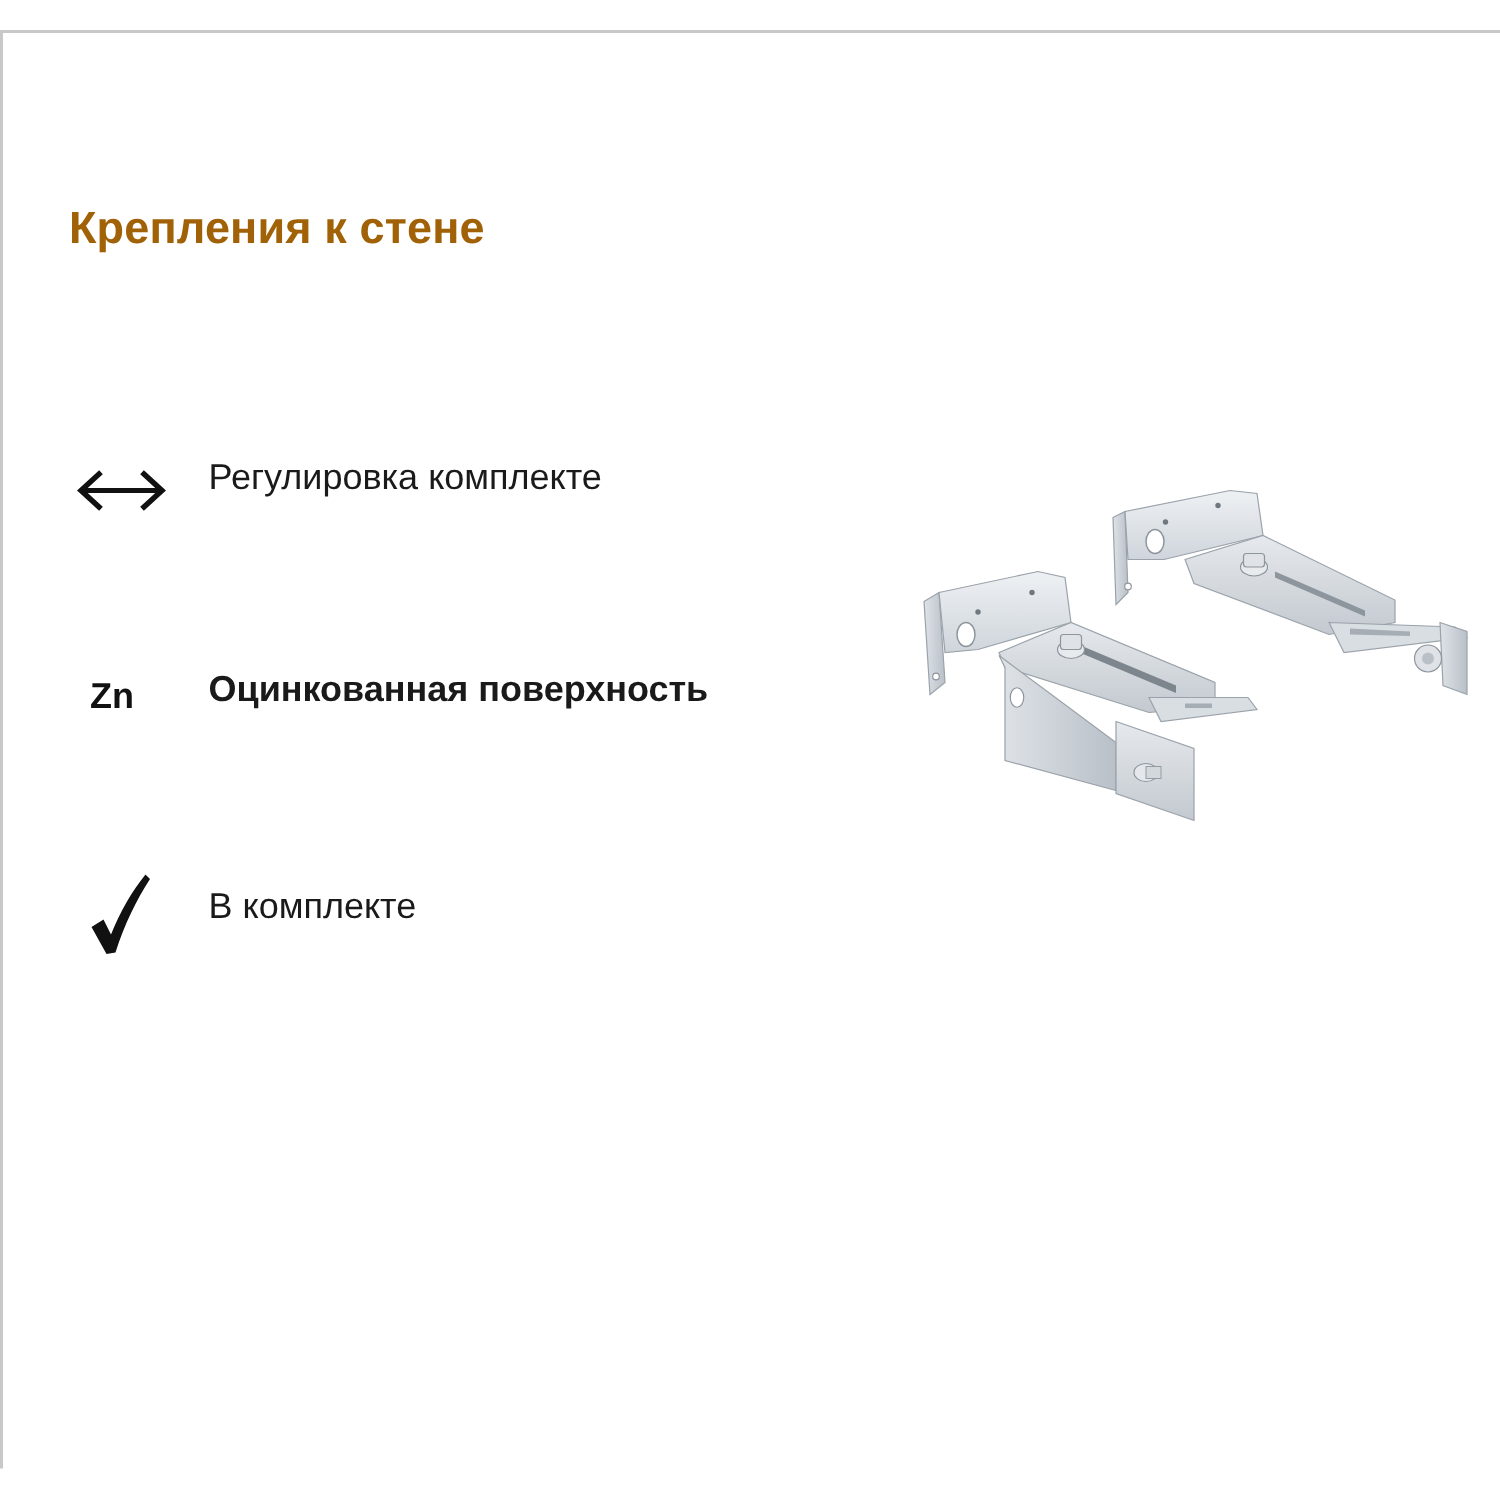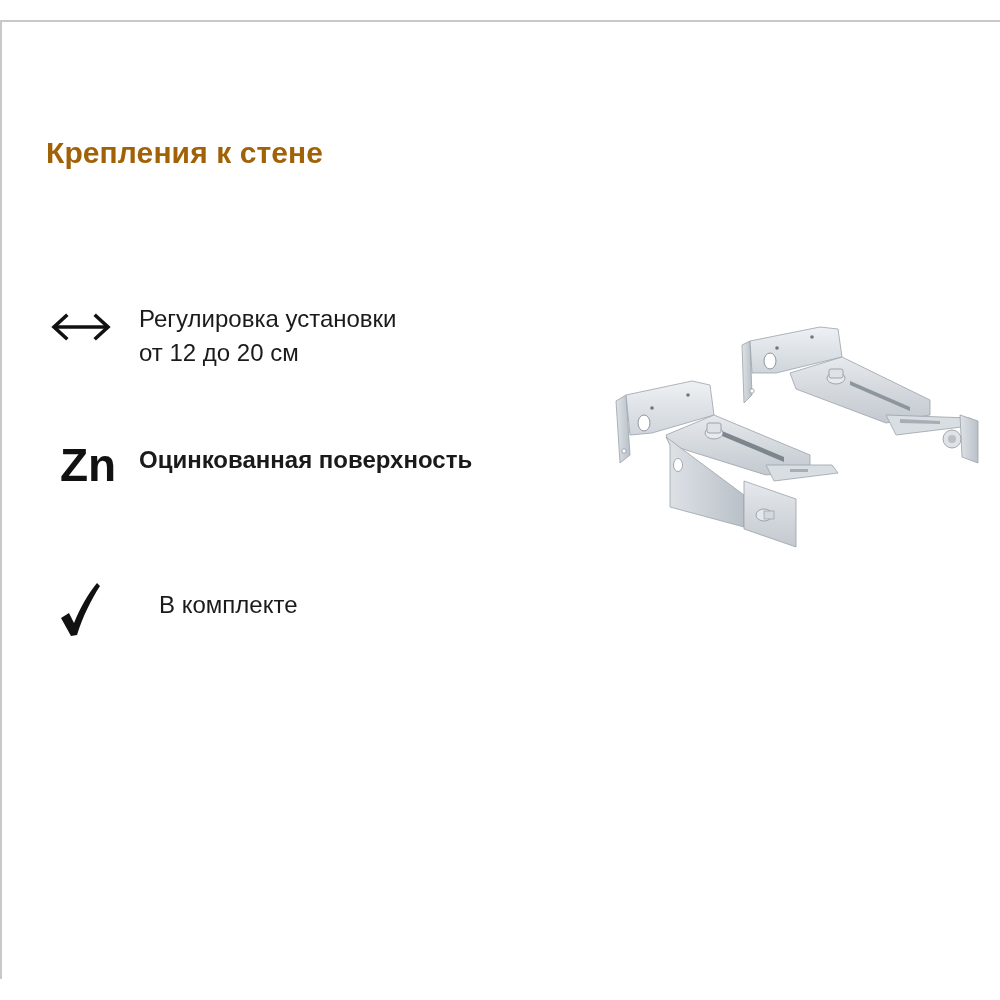--- a/index.html
+++ b/index.html
@@ -59,27 +59,27 @@
     }
     .feature .text span { display: block; }
 
     #f-adjust { top: 302px; }
     #f-adjust .icon { top: 11px; width: 62px; height: 28px; }
     #f-adjust .text { top: 0; }
 
     #f-zinc { top: 441px; }
     #f-zinc .icon {
       top: 4px; left: 60px;
-      font-size: 46px; font-weight: bold; line-height: 40px;
+      font-size: 24px; font-weight: bold; line-height: 40px;
     }
     #f-zinc .text { top: 2px; font-weight: bold; }
 
     #f-included { top: 586px; }
     #f-included .icon { top: -6px; left: 58px; width: 44px; height: 58px; }
-    #f-included .text { top: 2px; margin-left: 20px; }
+    #f-included .text { top: 2px; }
 
     .product {
       position: absolute;
       left: 600px;
       top: 315px;
       width: 390px;
       height: 240px;
     }
   </style>
 </head>
@@ -91,22 +91,21 @@
 
 <div class="feature" id="f-adjust">
   <div class="icon">
     <svg width="62" height="28" viewBox="0 0 62 28">
       <line x1="4" y1="14" x2="58" y2="14" stroke="#111" stroke-width="3.4"></line>
       <polyline points="16,3 4,14 16,25" fill="none" stroke="#111" stroke-width="3.6" stroke-linecap="square"></polyline>
       <polyline points="46,3 58,14 46,25" fill="none" stroke="#111" stroke-width="3.6" stroke-linecap="square"></polyline>
     </svg>
   </div>
   <div class="text">
-    <span>Регулировка установки</span>
-    <span>от 12 до 20 см</span>
+    <span>Регулировка комплекте</span>
   </div>
 </div>
 
 <div class="feature" id="f-zinc">
   <div class="icon">Zn</div>
   <div class="text">
     <span>Оцинкованная поверхность</span>
   </div>
 </div>
 

